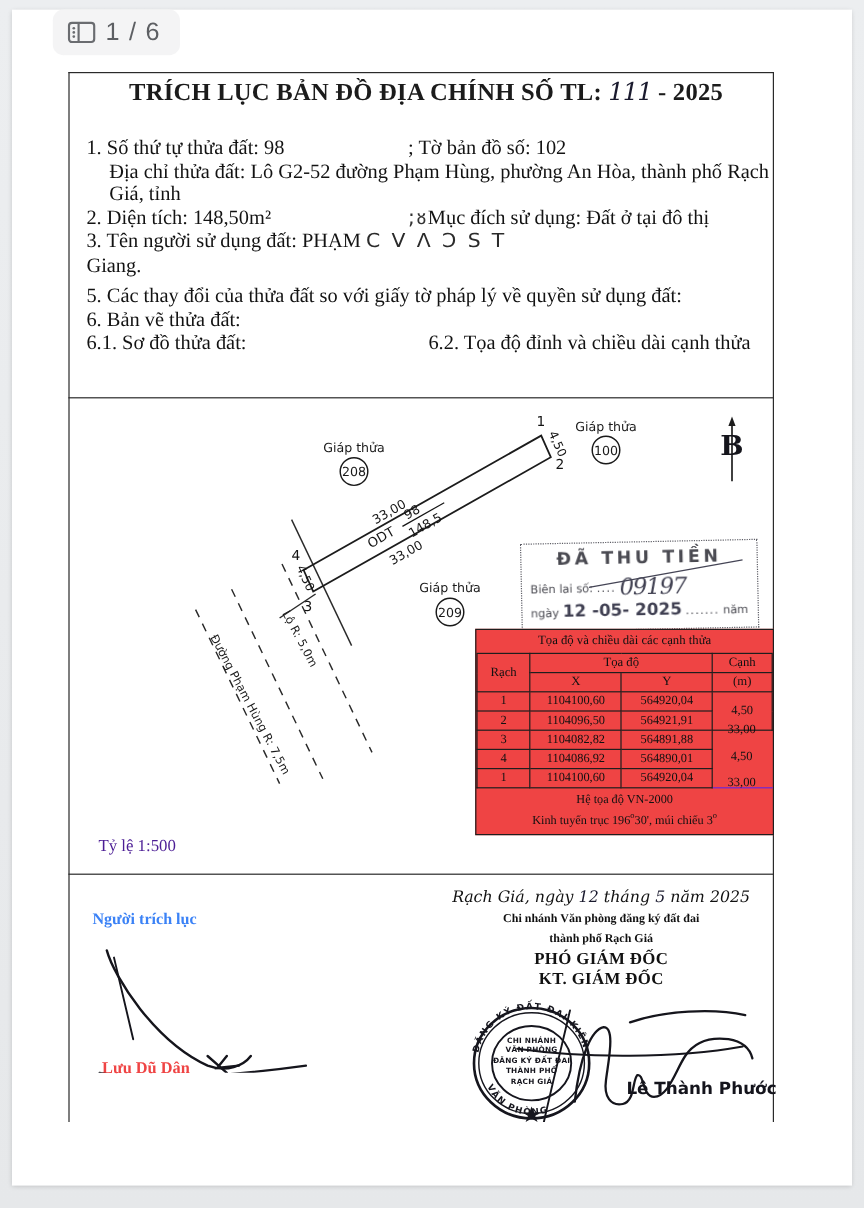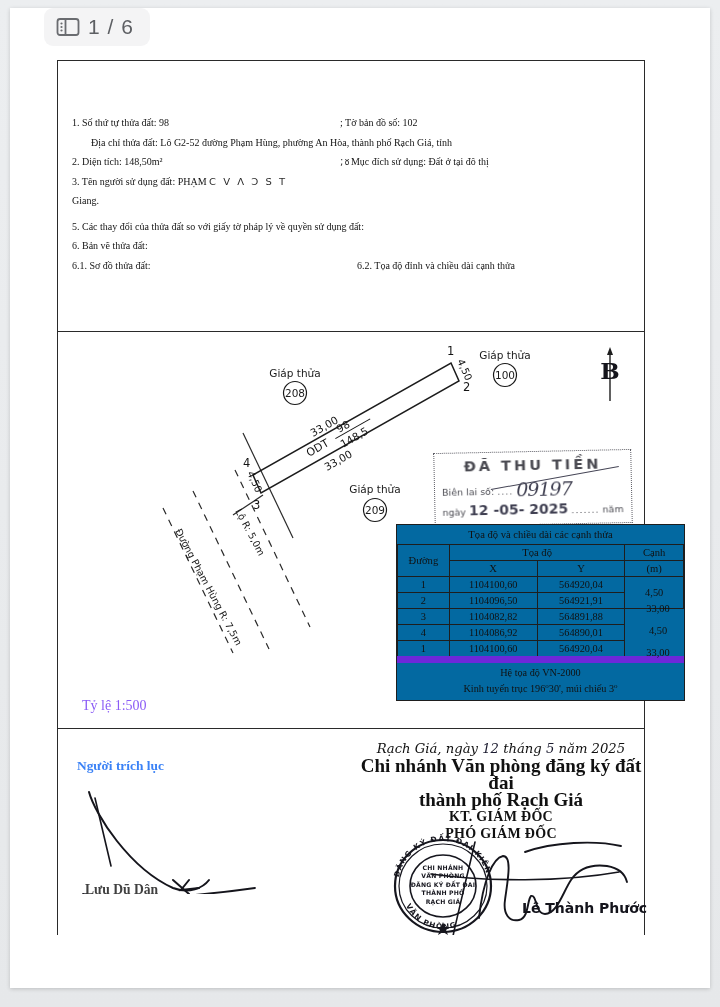--- a/index.html
+++ b/index.html
@@ -66,21 +66,21 @@
     font-family: "DejaVu Serif", serif;
     font-style: italic; font-weight: 500;
     color: #1a1a2e;
   }
   .hw-num { letter-spacing: -1px; }
 
   
   .body-txt {
     position: absolute; left: 62px; top: 105px;
     width: 570px;
-    font-size: 10px; line-height: 19.5px; color: #131313;
+    font-size: 17px; line-height: 19.5px; color: #131313;
   }
   .ln { position: relative; white-space: nowrap; }
   .ln.wrap { white-space: normal; }
   .indent { padding-left: 19px; }
   .col2 { position: absolute; left: 268px; top: 0; }
   .redact {
     display: inline-block;
     font-family: "DejaVu Sans", sans-serif;
     letter-spacing: 2px;
     color: #2b2b2b;
@@ -99,43 +99,43 @@
         border-top:1.3px solid #2a2a2a; }
 
   
   .draw { position:absolute; left:47px; top:325px; width:588px; height:395px; }
   .draw svg { display:block; }
 
   
   .coord-tbl {
     position: absolute;
     left: 386px; top: 516px;
-    width: 289px;
+    width: 249px;
     border: 1.4px solid #1e1e1e;
-    background: #0369a1;
+    background: #ef4444;
     font-size: 10.5px;
     color: #111;
   }
   .coord-tbl table { border-collapse: collapse; width: 100%; }
   .coord-tbl td, .coord-tbl th {
     border: 1px solid #1e1e1e;
     text-align: center;
     font-weight: normal;
     padding: 1px 2px;
     font-size: 10.4px;
     line-height: 13px;
   }
   .coord-tbl .cap {
     border: none; border-bottom: 1px solid #1e1e1e;
     padding: 3px 2px 3px; font-size: 10.6px;
   }
   .coord-tbl .hd { font-size: 10.6px; }
   .coord-tbl .xy { font-size: 10.3px; }
   .coord-tbl .ft {
-    border: none; border-top: 7px solid #6d28d9;
+    border: none; border-top: 1px solid #6d28d9;
     padding: 4px 20px 5px; line-height: 12.5px; font-size: 10.2px;
   }
   sup.deg { font-size: 7px; vertical-align: super; }
 
   
   .stamp-paid {
     position: absolute; left: 424px; top: 443px;
     width: 198px; height: 74px;
     border: 1.4px dotted #3c3c46;
     transform: rotate(-1.2deg);
@@ -163,40 +163,40 @@
     font-size: 14px; color: #16162c; letter-spacing: 0px;
   }
   .sp-strike {
     position:absolute; left: 55px; top: 26px; width: 130px; height: 0;
     border-top: 1.5px solid #1c1c30; transform: rotate(-9deg);
   }
 
   
   .scale {
     position:absolute; left:72px; top:690px;
-    font-size:14px; color:#8b5cf6;
+    font-size:14px; color:#4c1d95;
   }
 
   
   .sig { position: absolute; left:47px; top:732px; width:588px; height:195px; }
   .sig-right {
     position:absolute; left:300px; top:0; width:288px; text-align:center;
     font-size:13.4px; color:#111; line-height:17px;
   }
   .sig-right .place {
     font-family:"DejaVu Serif", serif; font-style:italic; font-size:13.2px;text-align:center;
   }
-  .sig-right .org { font-weight:bold; font-size:19px; }
+  .sig-right .org { font-weight:bold; font-size:10px; }
   .sig-right .role { font-weight:bold; font-size:14px; letter-spacing:0.3px; }
   .sig-left {
     position:absolute; left:20px; top:18px; width:230px;
   }
   .sig-left .lbl { font-size:13.4px; font-weight:bold; color:#3b82f6; }
   .sig-name {
-    font-size:13.6px; font-weight:bold; color:#404040;
+    font-size:13.6px; font-weight:bold; color:#ef4444;
   }
   .sig-left .sig-name { position:absolute; left:8px; top:124px; }
   .sig-right .sig-name-r {
     position:absolute; left:165px; top:160px;
     font-family:"DejaVu Sans", sans-serif;
     font-size:14px; font-weight:bold; color:#14141c;
     white-space:nowrap;
   }
   .ink { position:absolute; pointer-events:none; }
 
@@ -213,20 +213,25 @@
 </head>
 <body>
 
 <div id="root">
 
   <div class="doc">
 
     <div class="frame"></div>
     <div class="frame-top"></div>
 
+    <div class="title">
+      <span>TRÍCH LỤC BẢN ĐỒ ĐỊA CHÍNH SỐ TL:</span>
+      <span class="hw hw-num">111</span>
+      <span>- 2025</span>
+    </div>
 
     <div class="body-txt">
       <div class="ln">
         <span>1. Số thứ tự thửa đất: 98</span>
         <span class="col2">; Tờ bản đồ số: 102</span>
       </div>
       <div class="ln wrap indent">Địa chỉ thửa đất: Lô G2-52 đường Phạm Hùng, phường An Hòa, thành phố Rạch Giá, tỉnh</div>
       <div class="ln">
         <span>2. Diện tích: 148,50m²</span>
         <span class="col2"><span class="redact2">;ᴕ</span><span>Mục đích sử dụng: Đất ở tại đô thị</span></span>
@@ -323,21 +328,21 @@
       <div class="sp-strike"></div>
     </div>
 
     <div class="coord-tbl">
       <table>
         <tbody>
             <tr>
               <td class="cap" colspan="4">Tọa độ và chiều dài các cạnh thửa</td>
             </tr>
         <tr>
-          <th class="hd" rowspan="2" style="width:46px">Đường</th>
+          <th class="hd" rowspan="2" style="width:46px">Rạch</th>
           <th class="hd" colspan="2">Tọa độ</th>
           <th class="hd" style="width:52px">Cạnh</th>
         </tr>
         <tr>
           <th class="hd" style="width:78px">X</th>
           <th class="hd" style="width:78px">Y</th>
           <th class="hd">(m)</th>
         </tr>
         <tr>
           <td>1</td>
@@ -389,22 +394,22 @@
       <div class="sig-right">
         <div class="place">
           <span>Rạch Giá, ngày</span>
           <span class="hw">12</span>
           <span>tháng</span>
           <span class="hw">5</span>
           <span>năm 2025</span>
         </div>
         <div class="org">Chi nhánh Văn phòng đăng ký đất đai</div>
         <div class="org">thành phố Rạch Giá</div>
+        <div class="role">PHÓ GIÁM ĐỐC</div>
         <div class="role">KT. GIÁM ĐỐC</div>
-        <div class="role">PHÓ GIÁM ĐỐC</div>
         <div class="sig-name-r">Lê Thành Phước</div>
       </div>
 
       <div class="sig-left">
         <div class="lbl">Người trích lục</div>
         <div class="sig-name">Lưu Dũ Dân</div>
       </div>
 
       <svg class="ink" style="left:20px; top:44px;" width="230" height="110">
         <path d="M12,8 C18,30 52,84 96,104 C112,110 126,104 132,96" stroke="#15151c" stroke-width="2" fill="none" stroke-linecap="round"></path>

